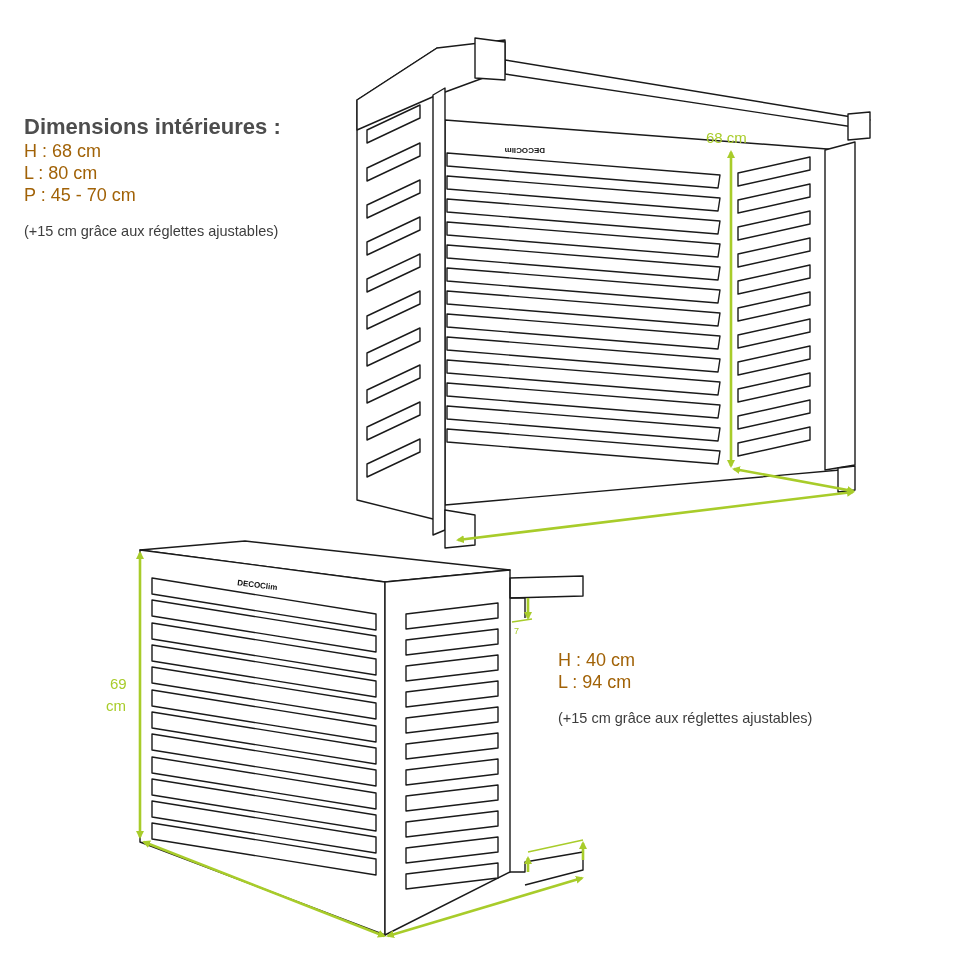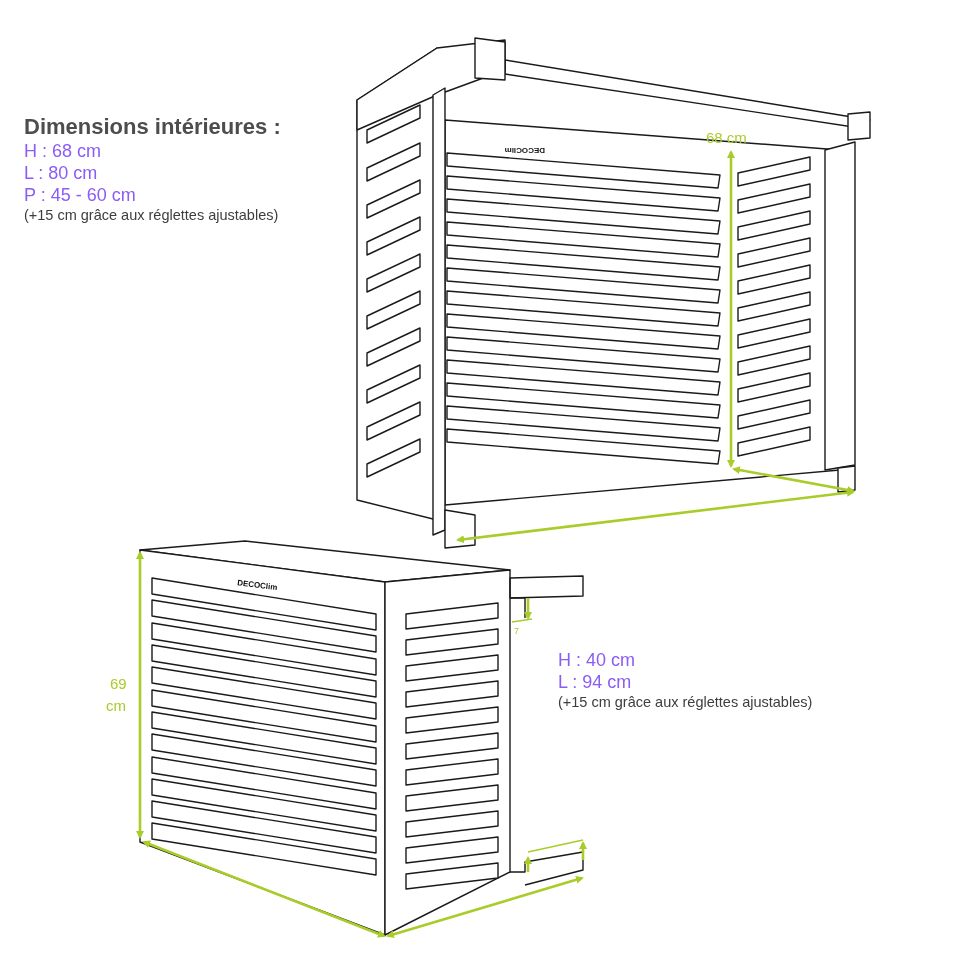--- a/index.html
+++ b/index.html
@@ -1,38 +1,38 @@
 <!DOCTYPE html>
 <html><head>
 <meta charset="utf-8">
 <style>
   html, body { margin: 0; padding: 0; background: #ffffff; }
   body { width: 980px; height: 980px; position: relative; overflow: hidden; font-family: "Liberation Sans", "DejaVu Sans", sans-serif; color: #4a4a4a; }
   .dims { position: absolute; line-height: 1.2; }
   .dims .title { font-weight: bold; font-size: 22px; color: #4d4d4d; margin-bottom: 1px; }
-  .dims .line { font-size: 18px; color: #8b5cf6; }
-  .dims .note { font-size: 14.5px; color: #3d3d3d; margin-top: 1px; }
+  .dims .line { font-size: 18px; color: #a16207; }
+  .dims .note { font-size: 14.5px; color: #3d3d3d; margin-top: 17px; }
   #dims-int { left: 24px; top: 114px; }
   #dims-ext { left: 558px; top: 650px; }
   svg { position: absolute; left: 0; top: 0; }
   .ln { fill: #fff; stroke: #1a1a1a; stroke-width: 1.4; stroke-linejoin: round; }
   .ln-open { fill: none; stroke: #1a1a1a; stroke-width: 1.4; stroke-linejoin: round; }
   .dimline { stroke: #a8cc2a; stroke-width: 2.6; fill: none; }
   .dimthin { stroke: #a8cc2a; stroke-width: 1.3; fill: none; }
   .dimtxt { fill: #a8cc2a; font-family: "Liberation Sans", "DejaVu Sans", sans-serif; }
   .brand { font-family: "Liberation Sans", "DejaVu Sans", sans-serif; font-weight: bold; font-size: 8px; fill: #111; }
 </style>
 </head>
 <body>
 
 <div id="dims-int" class="dims">
   <div class="title">Dimensions intérieures :</div>
   <div class="line">H : 68 cm</div>
   <div class="line">L : 80 cm</div>
-  <div class="line">P : 45 - 60 cm</div>
+  <div class="line">P : 45 - 70 cm</div>
   <div class="note">(+15 cm grâce aux réglettes ajustables)</div>
 </div>
 
 <div id="dims-ext" class="dims">
   <div class="line">H : 40 cm</div>
   <div class="line">L : 94 cm</div>
   <div class="note">(+15 cm grâce aux réglettes ajustables)</div>
 </div>
 
 <svg width="980" height="980" viewBox="0 0 980 980">

